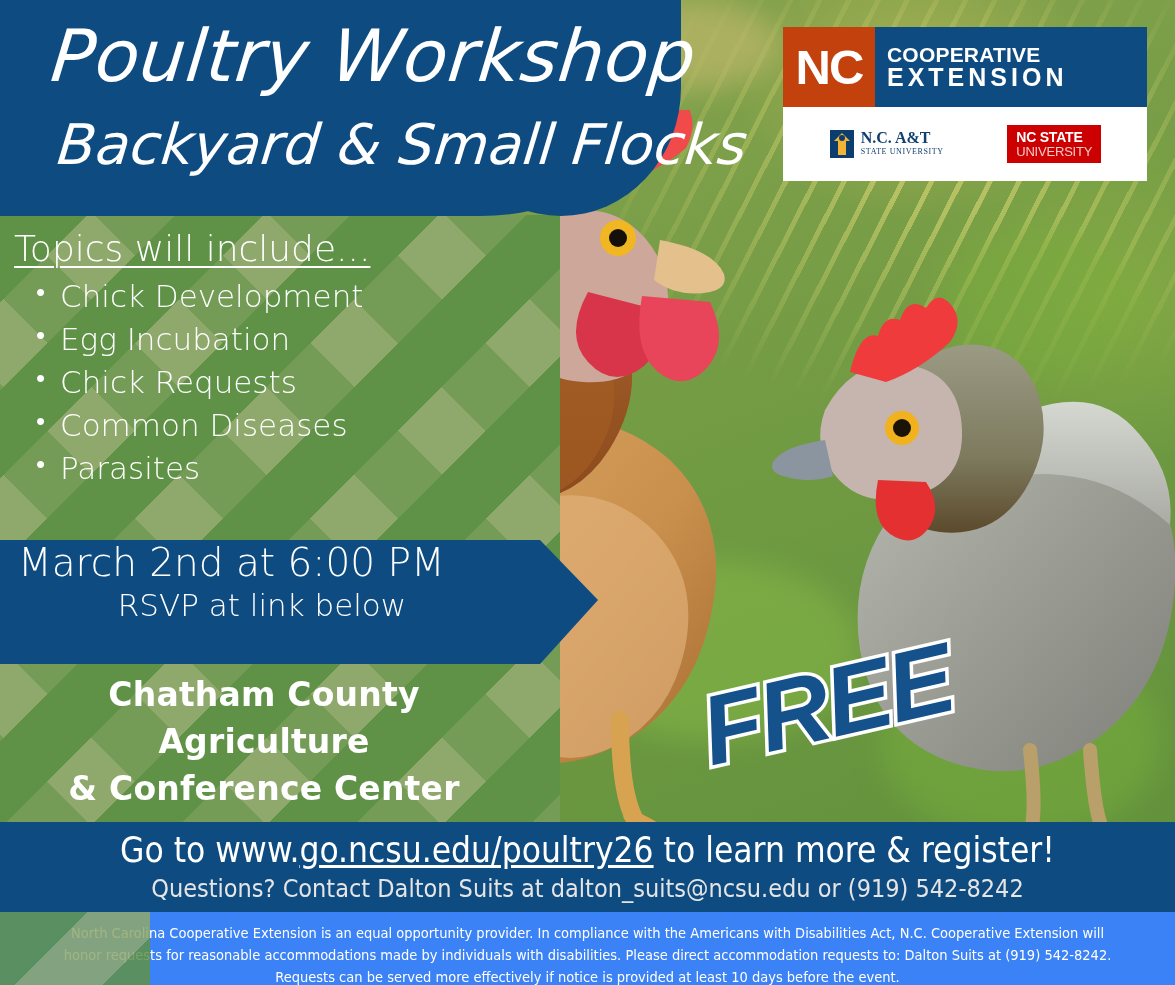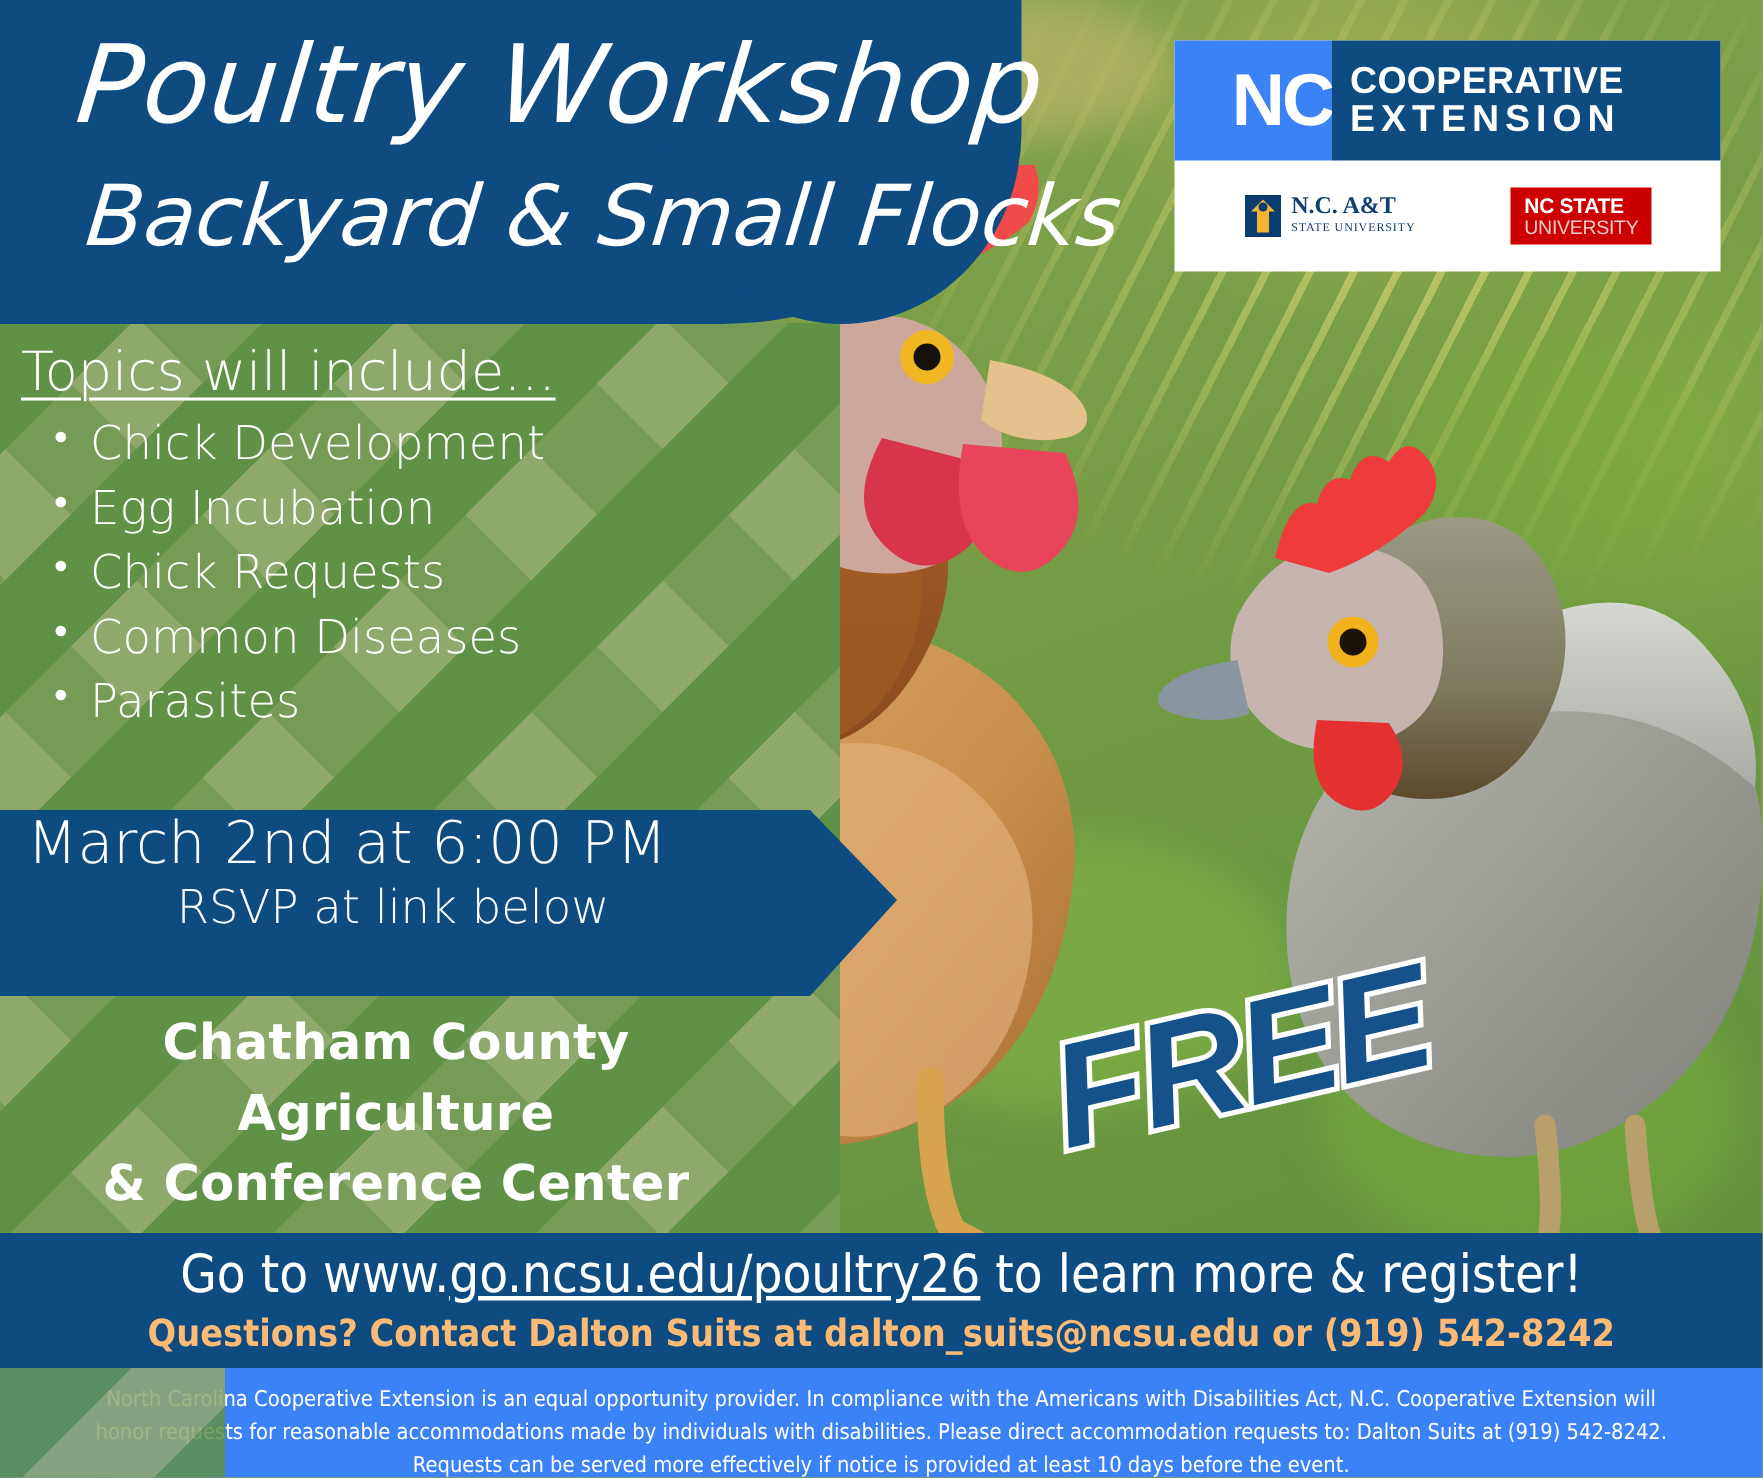--- a/index.html
+++ b/index.html
@@ -79,31 +79,31 @@
     transform:skewX(-6deg);
   }
 
   
   .logo-box {
     position:absolute; left:783px; top:27px; width:364px; height:154px;
     background:#fff;
   }
   .logo-top { display:flex; height:80px; }
   .logo-nc {
-    width:105px; background:#3b82f6; color:#fff;
+    width:92px; background:#c2410c; color:#fff;
     font-weight:bold; font-size:49px; line-height:80px;
-    text-align:right; letter-spacing:-2px;
+    text-align:center; letter-spacing:-2px;
     font-family:"Liberation Sans", sans-serif;
   }
   .logo-coop {
     flex:1; background:#0d4b81; color:#fff;
     display:flex; flex-direction:column; justify-content:center;
     padding-left:12px;
   }
-  .logo-coop .l1 { font-size:25px; font-weight:bold; letter-spacing:.2px; line-height:1.02; }
+  .logo-coop .l1 { font-size:21px; font-weight:bold; letter-spacing:.2px; line-height:1.02; }
   .logo-coop .l2 { font-size:25px; font-weight:bold; letter-spacing:4.0px; line-height:1.02; }
   .logo-bottom {
     height:74px; display:flex; align-items:center; justify-content:space-around;
     padding:0 14px;
   }
   .aggie { display:flex; align-items:center; gap:6px; }
   .aggie-mark { width:26px; height:30px; position:relative; }
   .aggie-txt .a1 {
     font-size:16px; font-weight:bold; color:#113f6e;
     font-family:"Liberation Serif", serif; line-height:1;
@@ -183,21 +183,21 @@
     background:#0d4b81; text-align:center;
   }
   .footer-1 {
     font-family:"DejaVu Sans Condensed","DejaVu Sans", sans-serif;
     color:#fff; font-size:35px; font-weight:300; padding-top:8px;
     white-space:nowrap;
   }
   .footer-1 .u { text-decoration:underline; text-underline-offset:3px; }
   .footer-2 {
     font-family:"DejaVu Sans Condensed","DejaVu Sans", sans-serif;
-    color:#fdba74; font-size:25px; font-weight:700; padding-top:4px;
+    color:#e5e5e5; font-size:25px; font-weight:400; padding-top:4px;
     white-space:nowrap;
   }
 
   
   .disclaimer {
     position:absolute; left:0; top:912px; width:1175px; height:73px;
     background:#3b82f6; text-align:center;
     padding:10px 8px 0;
   }
   .disclaimer p {

